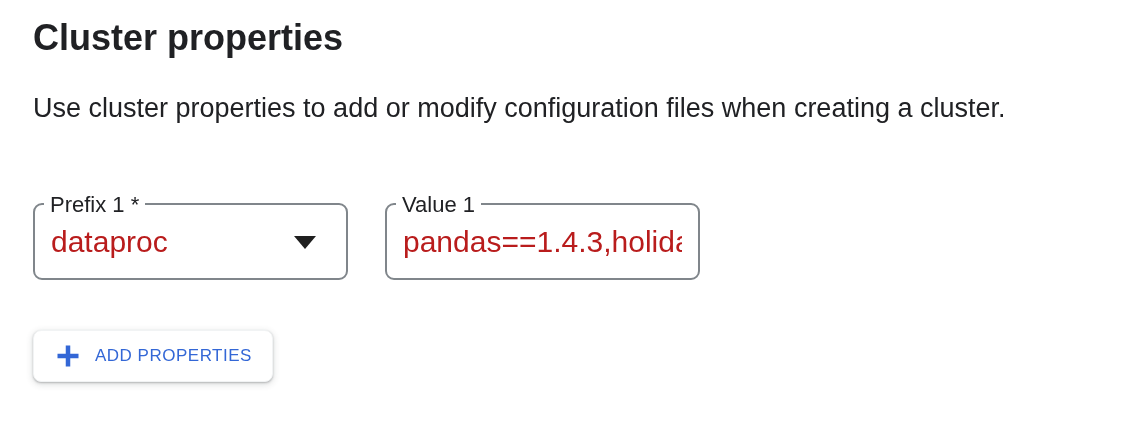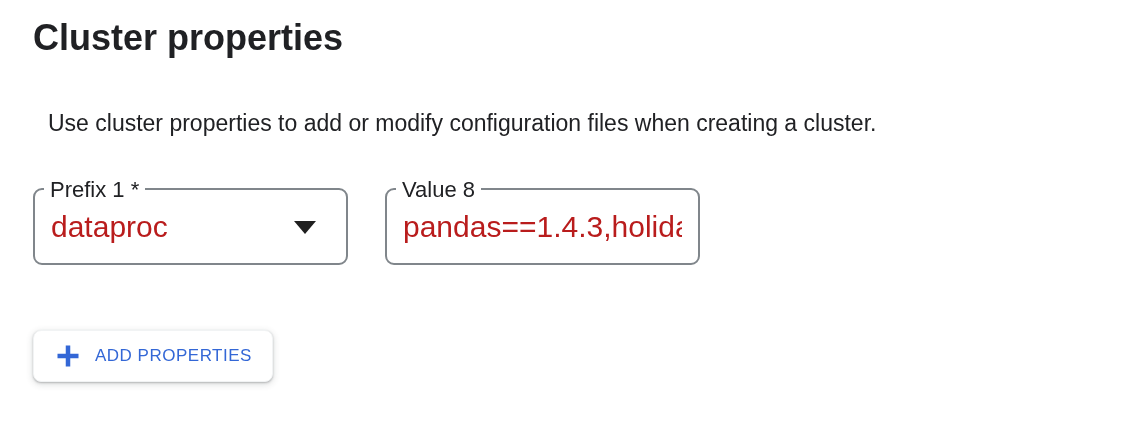--- a/index.html
+++ b/index.html
@@ -22,31 +22,31 @@
     font-size: 36px;
     line-height: 44px;
     font-weight: 700;
     letter-spacing: 0;
     color: #202124;
   }
   .description {
     position: absolute;
     left: 33px;
     top: 92px;
-    margin: 15px;
-    font-size: 23px;
+    margin: 0;
+    font-size: 27px;
     line-height: 32px;
     font-weight: 400;
     color: #202124;
     white-space: nowrap;
   }
   .fields-row {
     position: absolute;
     left: 33px;
-    top: 188px;
+    top: 203px;
     display: flex;
     gap: 37px;
   }
   .field {
     position: relative;
     width: 315px;
     height: 77px;
     box-sizing: border-box;
     border: 2px solid #80868b;
     border-radius: 9px;
@@ -131,21 +131,21 @@
   <div class="fields-row">
 
     <div class="field select">
       <span class="field-label">Prefix 1 *</span>
       <span class="field-value">dataproc</span>
       <span class="dropdown-arrow"></span>
     </div>
 
 
     <div class="field">
-      <span class="field-label">Value 8</span>
+      <span class="field-label">Value 1</span>
       <span class="field-value">pandas==1.4.3,holiday</span>
     </div>
 
   </div>
 
   <button class="add-btn">
     <span class="plus-wrap">
       <svg width="28" height="28" viewBox="0 0 28 28" aria-hidden="true">
         <path d="M14 3.5 V24.5 M3.5 14 H24.5" stroke="#3367d6" stroke-width="4.5" fill="none"></path>
       </svg>

